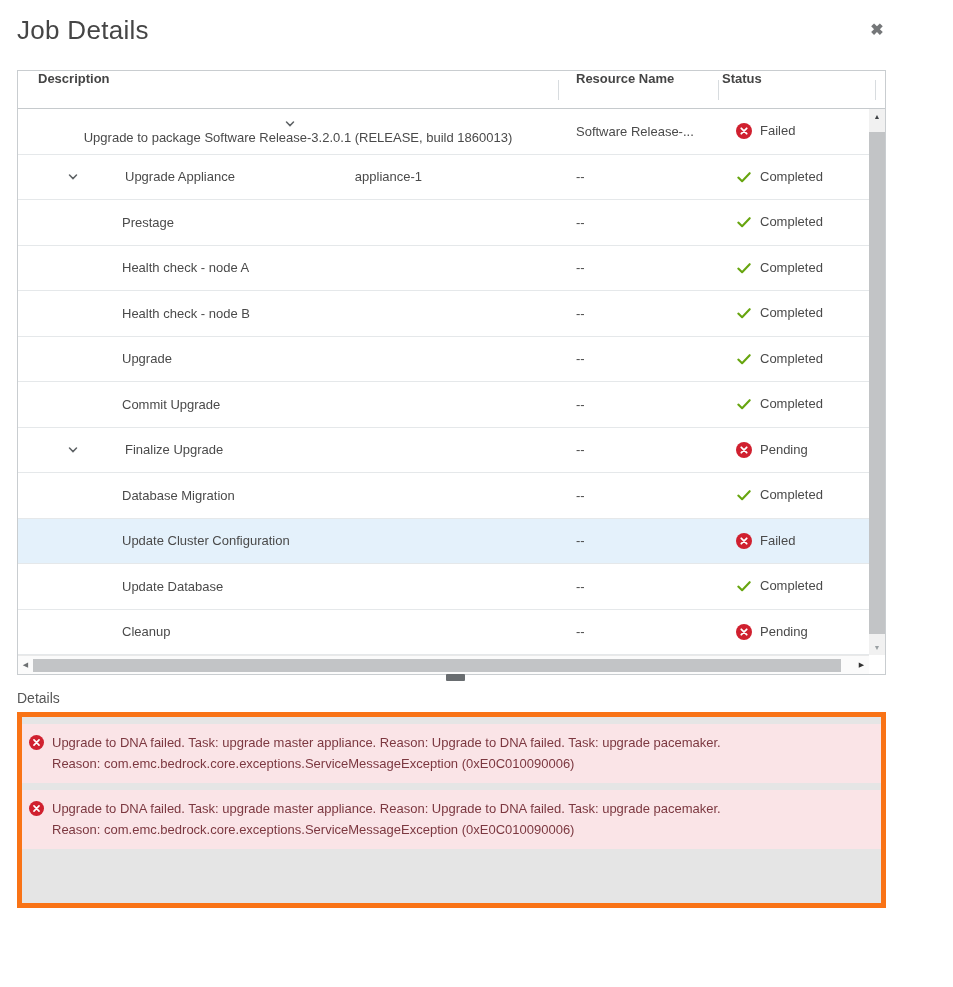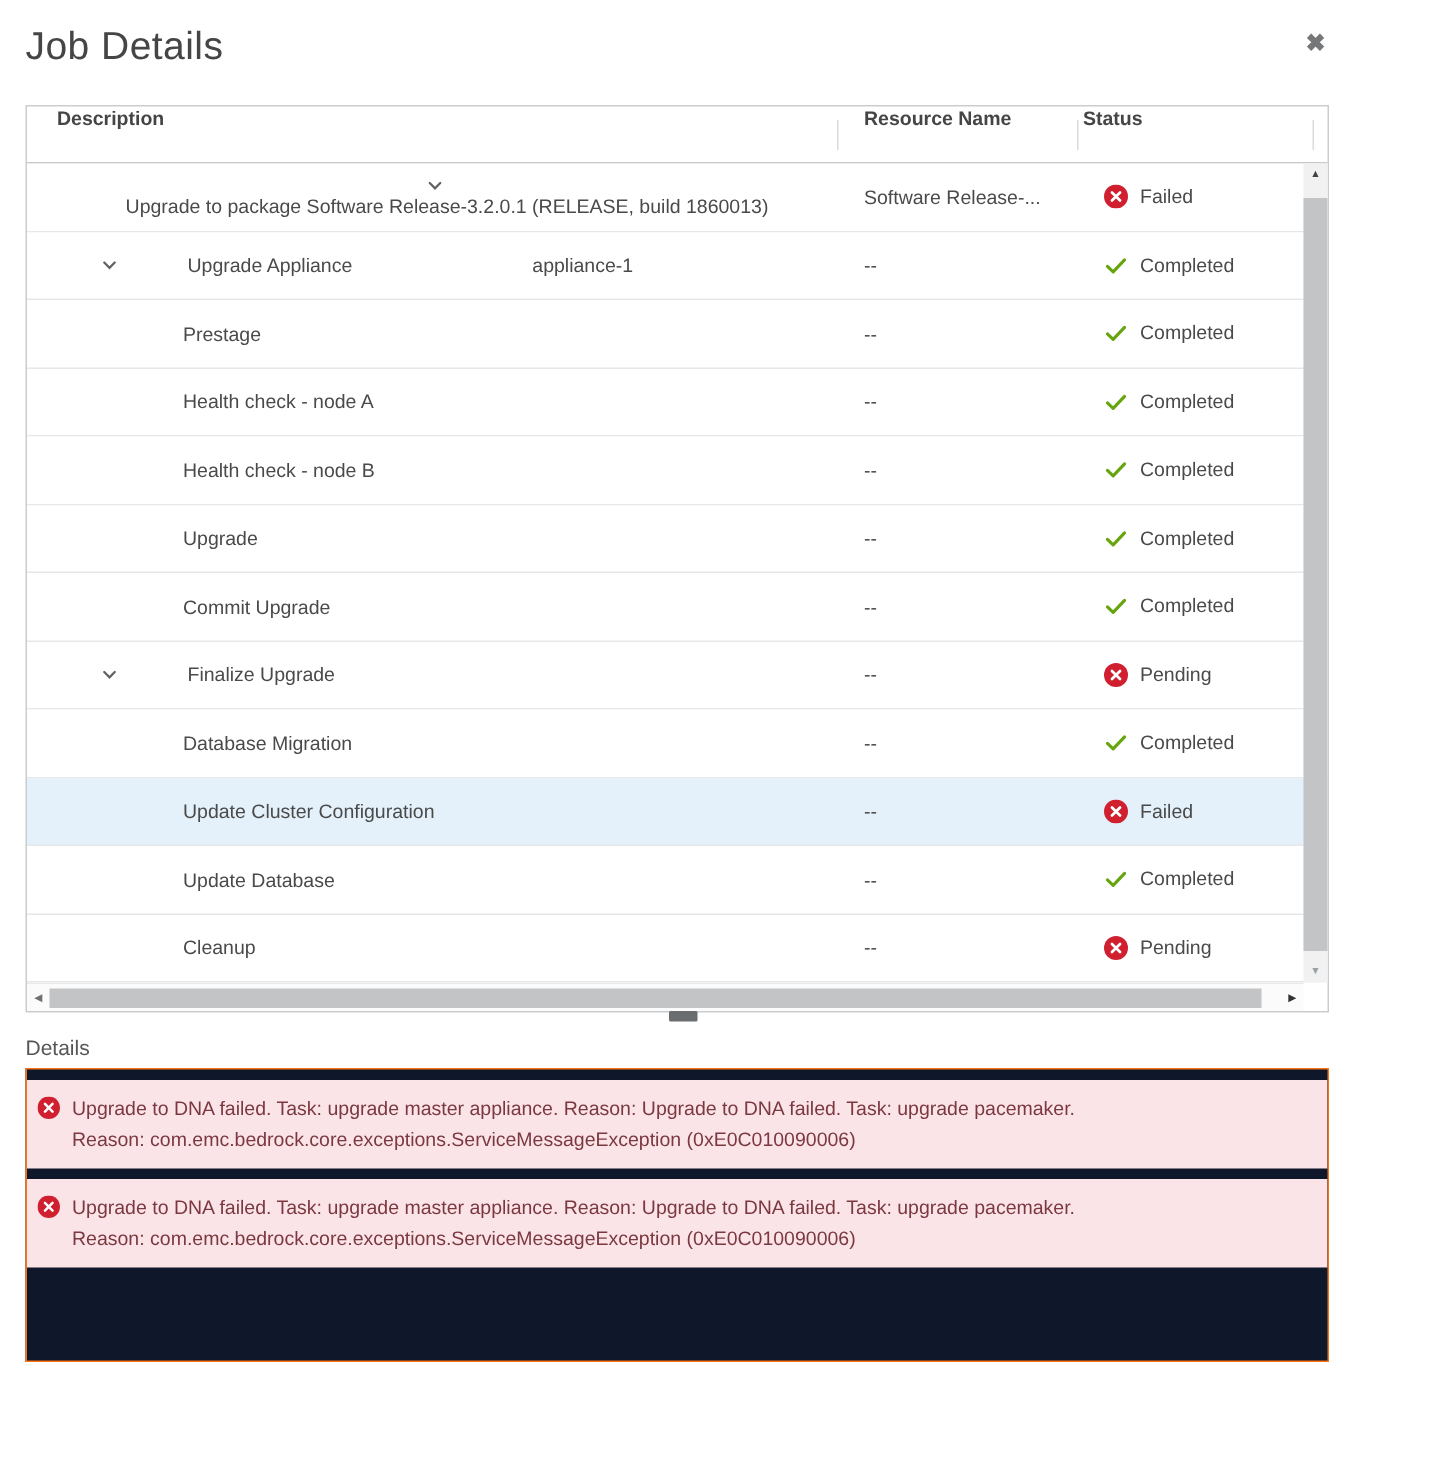--- a/index.html
+++ b/index.html
@@ -56,21 +56,21 @@
   .hbtn.right { color:#333; }
   .hthumb { width:808px; height:13px; background:#c2c4c6; }
   .hspacer { flex:1; }
 
   .resize-handle { position:absolute; left:446px; top:674px; width:19px; height:7px;
                    background:#696d70; border-radius:1px; }
 
   
   .details-label { position:absolute; left:17px; top:690px; font-size:14px; color:#565656; }
   .details-box { position:absolute; left:17px; top:712px; width:869px; height:196px;
-                 border:1px solid #f97316; background:#0f172a; padding-top:7px; overflow:hidden; }
+                 border:5px solid #f97316; background:#e5e5e5; padding-top:7px; overflow:hidden; }
   .msg { display:flex; align-items:flex-start; background:#fae4e7; padding:8px 12px 9px 7px;
          margin-bottom:7px; }
   .msg-icon { display:inline-flex; width:15px; height:15px; margin:3px 8px 0 0; flex:none; }
   .msg-text { font-size:13px; line-height:21px; color:#7c3840; white-space:pre-line; }
 </style>
 </head>
 <body>
 
 <div class="page">
 

